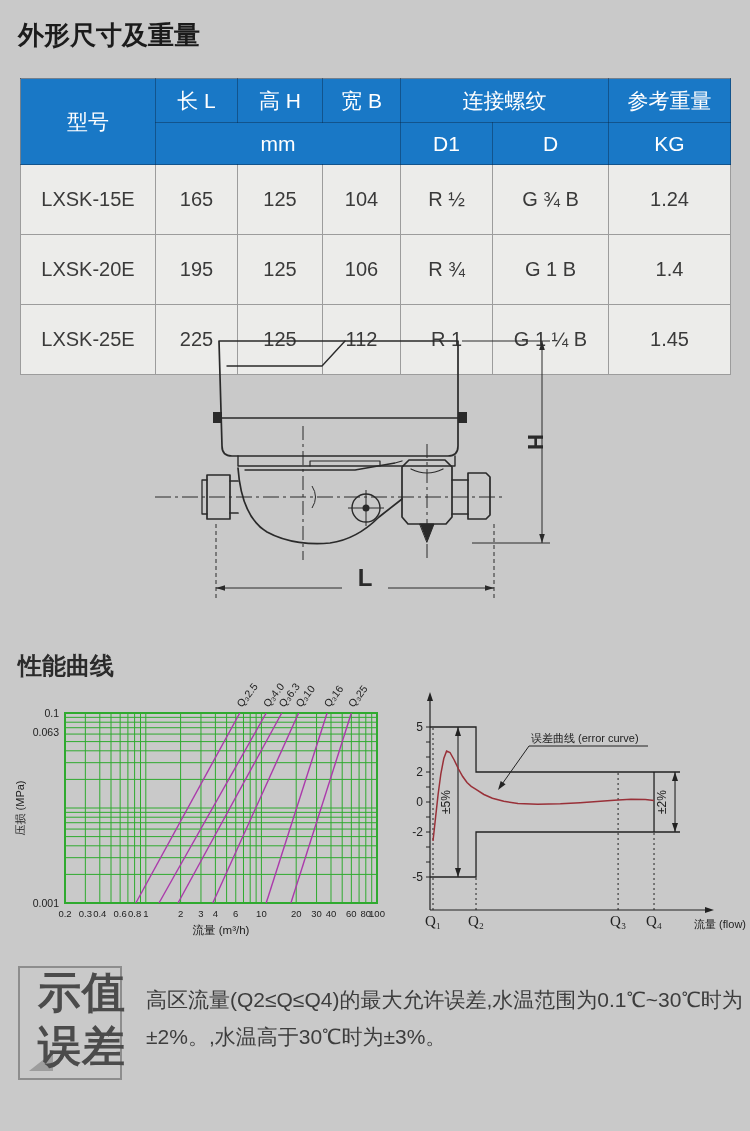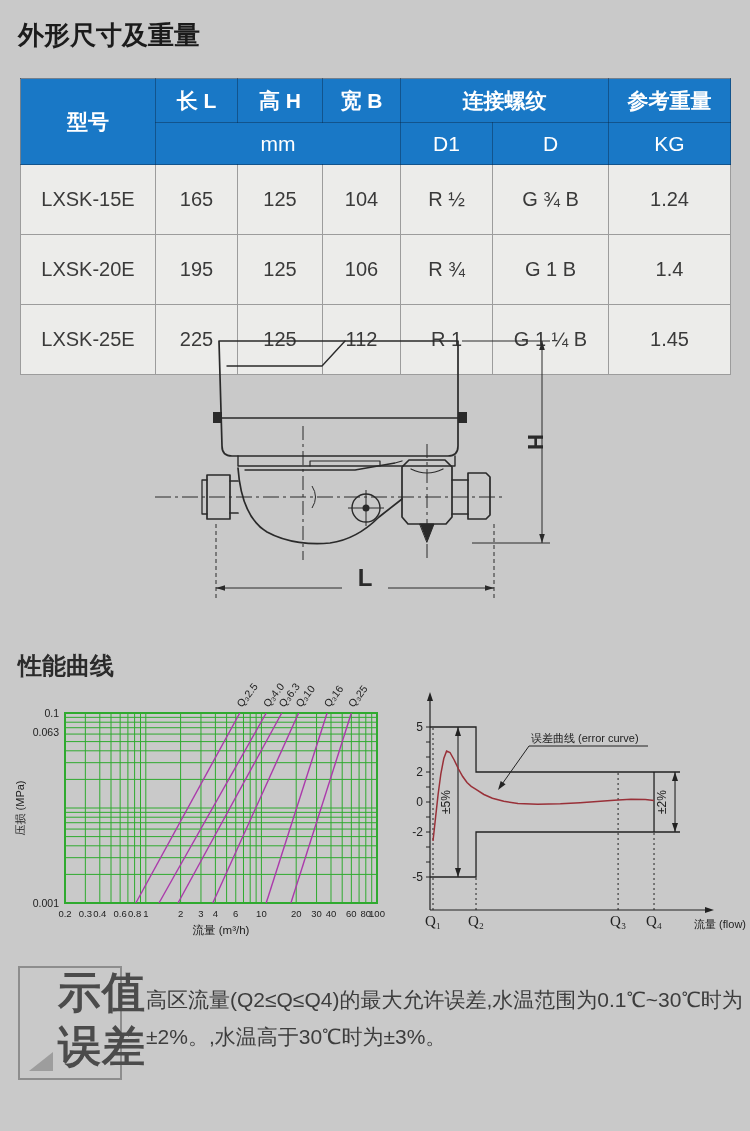--- a/index.html
+++ b/index.html
@@ -4,35 +4,35 @@
 <style>
   html,body{margin:0;padding:0;background:#9a9a9a;}
   .page{position:relative;width:750px;height:1131px;margin:0 auto;background:#c9c9c9;
         font-family:"Liberation Sans",sans-serif;overflow:hidden;}
   .title1{position:absolute;left:18px;top:18px;font-size:26px;font-weight:600;color:#1b1b1b;margin:0;}
   .title2{position:absolute;left:18px;top:650px;font-size:24px;font-weight:600;color:#2b2b2b;margin:0;}
 
   .spec-table{position:absolute;left:20px;top:78px;width:710px;border-collapse:collapse;table-layout:fixed;}
   .spec-table th{background:#1978c6;color:#fff;font-weight:500;font-size:21px;
                  border:1px solid rgba(10,40,70,.45);padding:0;}
-  .spec-table thead tr:first-child th{height:43px;font-weight:bold;}
+  .spec-table thead tr:first-child th{height:43px;}
   .spec-table thead tr:last-child th{height:41px;}
   .spec-table td{background:#ececea;color:#3a3a3a;font-size:20px;text-align:center;
                  border:1px solid #9c9c9c;height:37px;padding:16px;}
 
   .drawing{position:absolute;left:150px;top:318px;}
   .charts-left{position:absolute;left:10px;top:666px;}
   .charts-right{position:absolute;left:400px;top:660px;}
 
   .note{position:absolute;left:18px;top:962px;width:716px;height:130px;}
   .badge-box{position:absolute;left:0;top:4px;width:100px;height:110px;border:2px solid #8d8d8d;}
   .badge-tri{position:absolute;left:9px;bottom:7px;width:0;height:0;
              border-bottom:19px solid #9d9d9d;border-left:24px solid transparent;}
   .badge-text{position:absolute;left:20px;top:3px;font-size:43px;font-weight:600;color:#4b4b4b;
-              line-height:54px;white-space:nowrap;letter-spacing:1px;margin-left:20px;}
+              line-height:54px;white-space:nowrap;letter-spacing:1px;}
   .note-text{position:absolute;left:128px;top:3px;width:600px;font-size:21px;color:#3d3d3d;}
   .note-text p{margin:16px 0 10px 0;line-height:37px;}
 </style>
 </head>
 <body>
 
 <div class="page">
 
   <h1 class="title1">外形尺寸及重量</h1>
 

